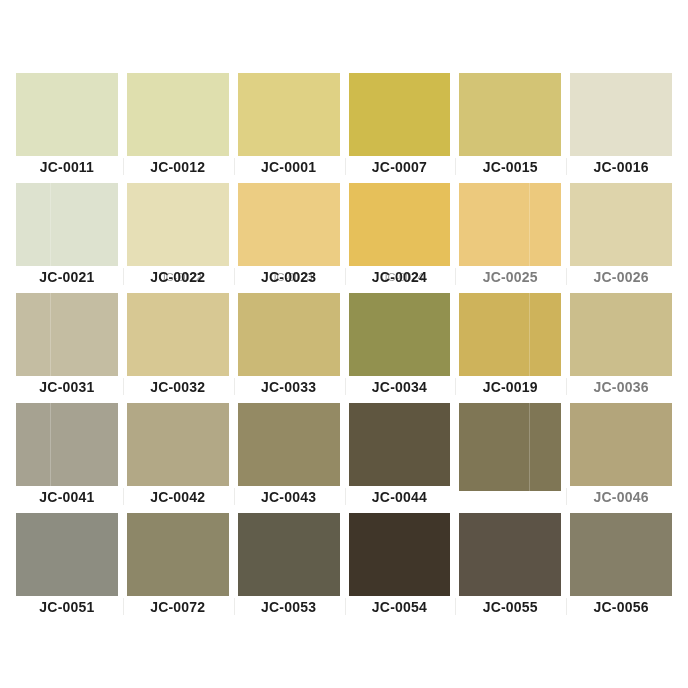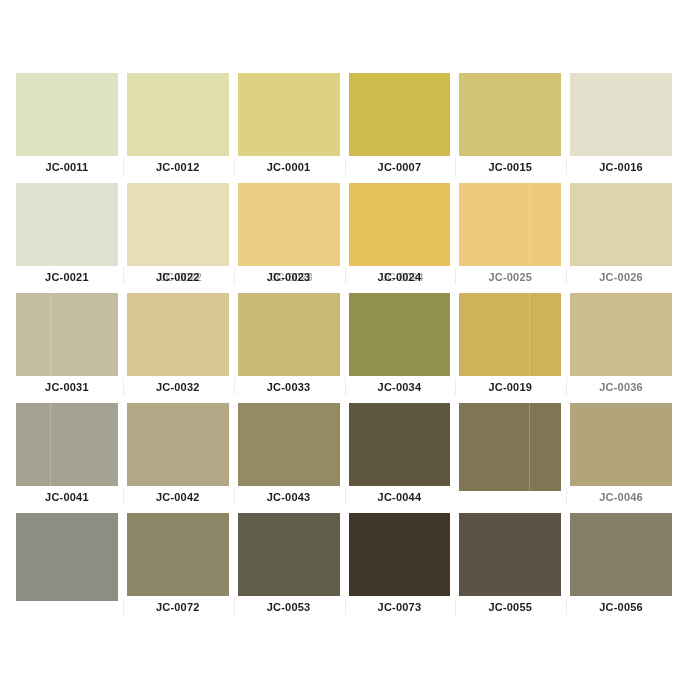--- a/index.html
+++ b/index.html
@@ -58,21 +58,21 @@
   .chip.seam-r::after{left:68%;}
   .label-band{
     height:22px;
     background:#ffffff;
     display:flex;
     align-items:center;
     justify-content:center;
     position:relative;
   }
   .code{
-    font-size:11px;
+    font-size:14px;
     letter-spacing:0.2px;
     color:#1d1d1d;
     font-weight:700;
     white-space:nowrap;
     position:relative;
     z-index:2;
   }
   .code.faded{
     color:#7d7d7d;
     font-weight:700;
@@ -244,37 +244,40 @@
         <div class="chip seam seam-r" style="background: rgb(127, 118, 85);"></div>
       </div>
       <div class="cell">
         <div class="chip" style="background: rgb(179, 165, 123);"></div>
         <div class="label-band">
           <span class="code faded">JC-0046</span>
         </div>
       </div>
       <div class="cell first">
         <div class="chip" style="background: rgb(141, 141, 129);"></div>
+        <div class="label-band">
+          <span class="code">JC-0051</span>
+        </div>
       </div>
       <div class="cell">
         <div class="chip" style="background: rgb(141, 135, 104);"></div>
         <div class="label-band">
           <span class="code">JC-0072</span>
         </div>
       </div>
       <div class="cell">
         <div class="chip" style="background: rgb(97, 93, 75);"></div>
         <div class="label-band">
           <span class="code">JC-0053</span>
         </div>
       </div>
       <div class="cell">
         <div class="chip" style="background: rgb(64, 54, 41);"></div>
         <div class="label-band">
-          <span class="code">JC-0073</span>
+          <span class="code">JC-0054</span>
         </div>
       </div>
       <div class="cell">
         <div class="chip" style="background: rgb(92, 83, 70);"></div>
         <div class="label-band">
           <span class="code">JC-0055</span>
         </div>
       </div>
       <div class="cell">
         <div class="chip" style="background: rgb(133, 127, 104);"></div>

